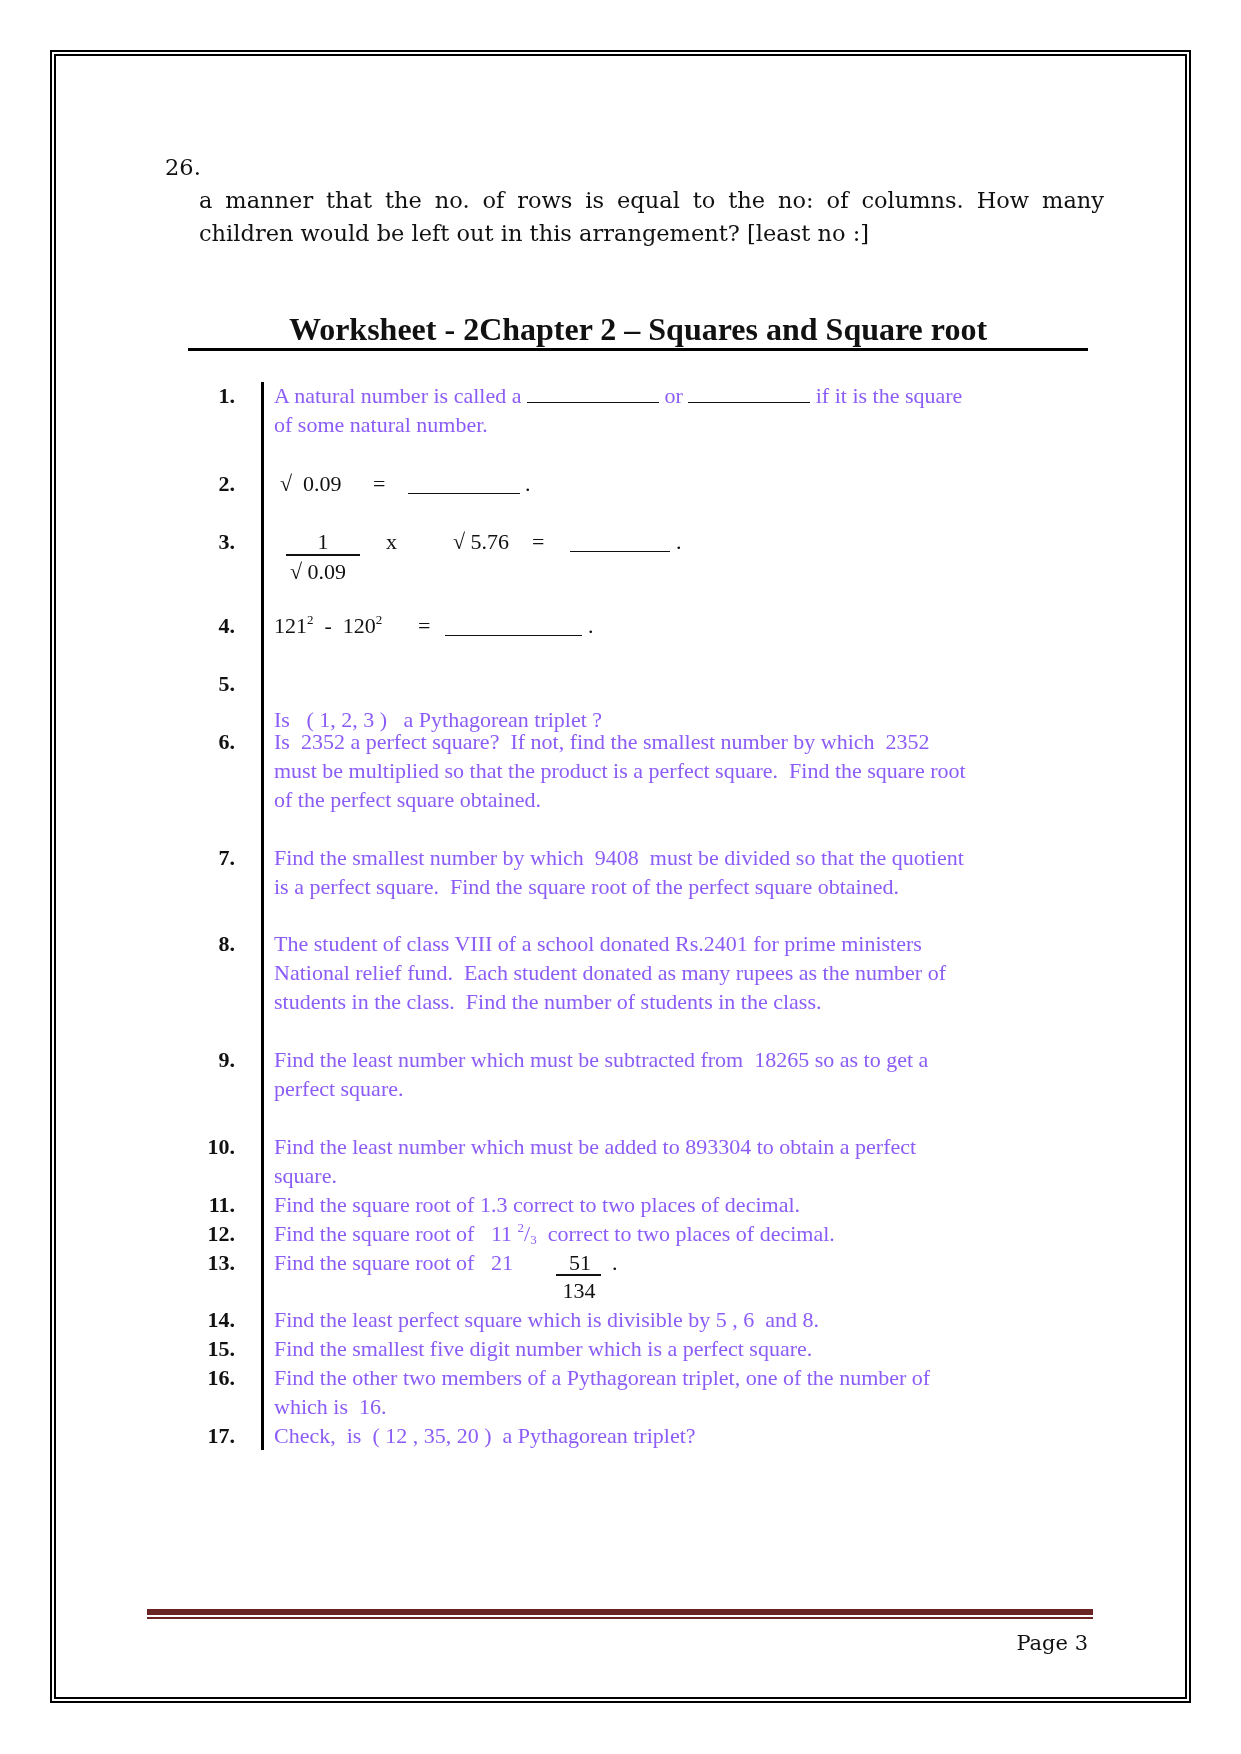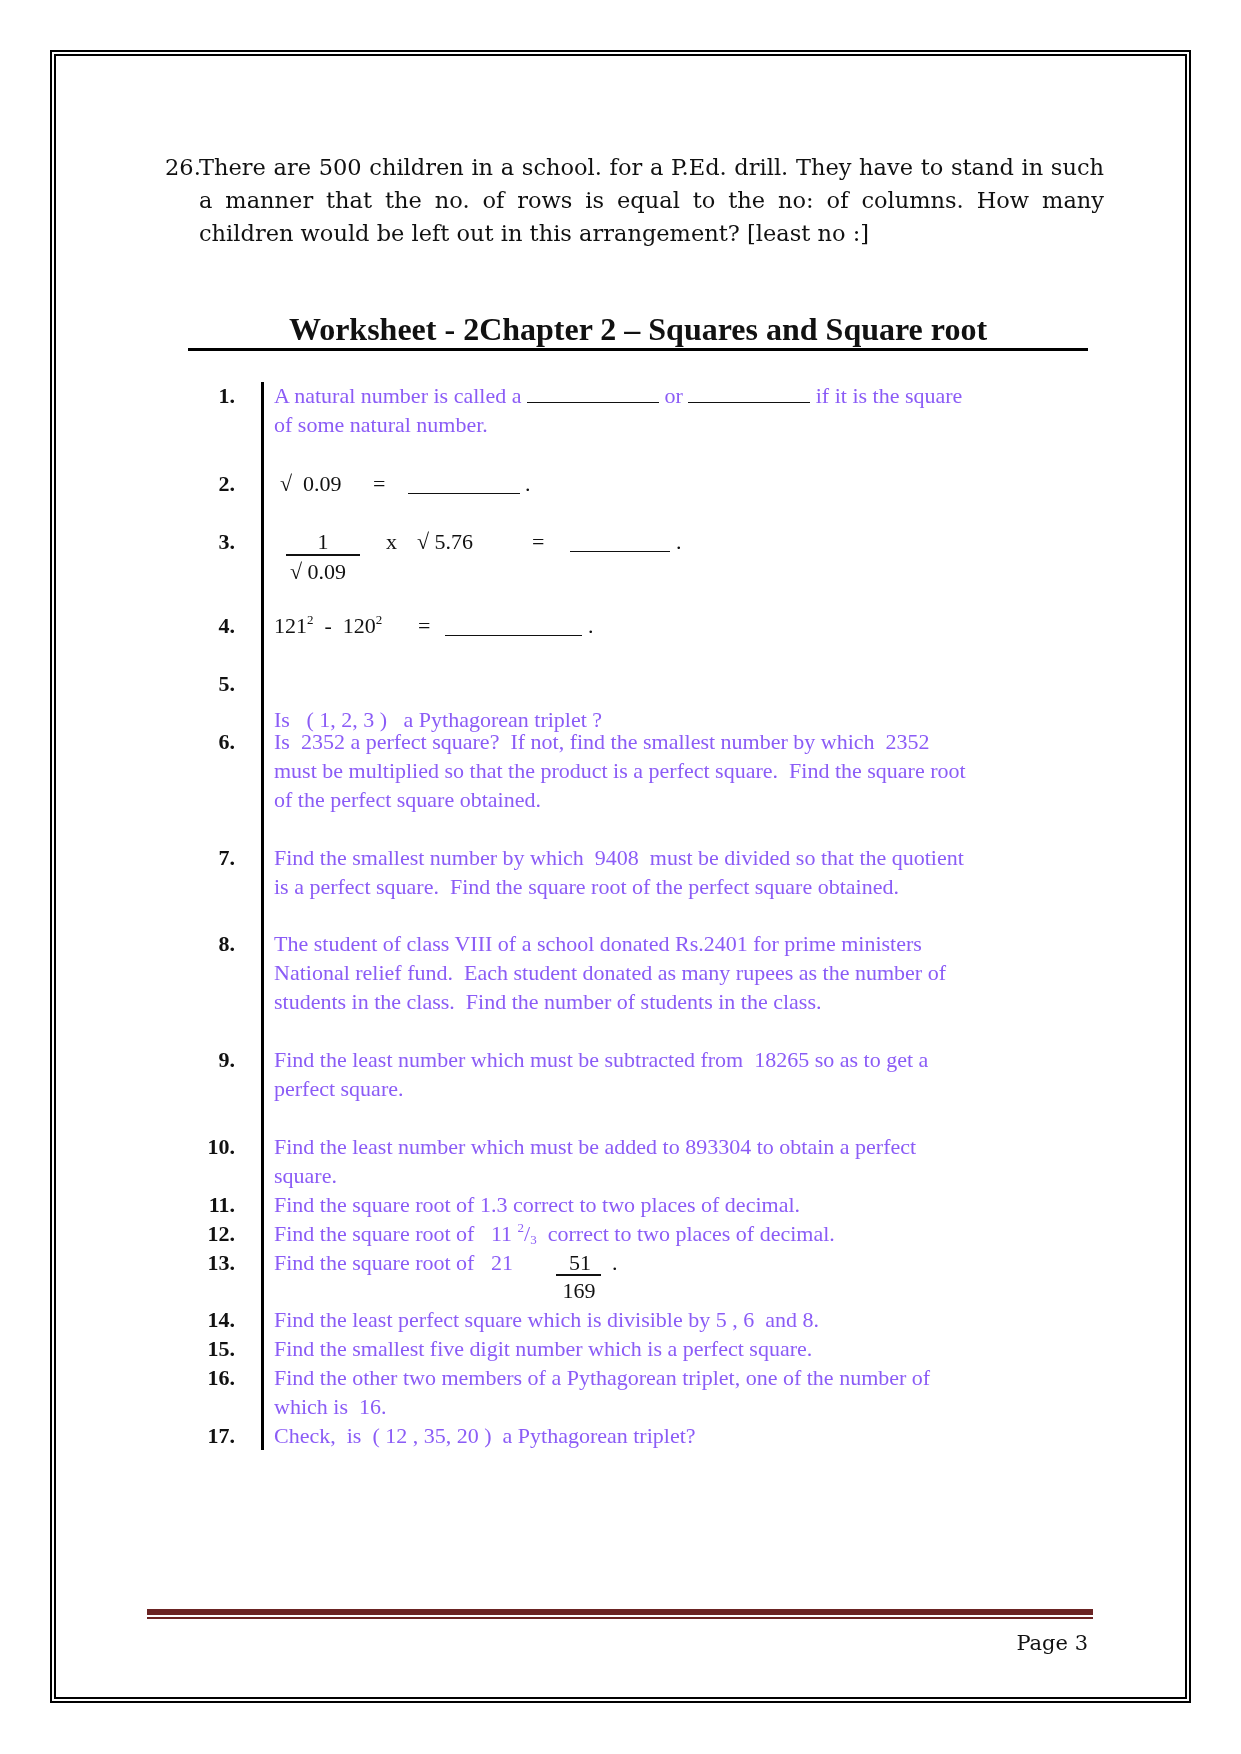--- a/index.html
+++ b/index.html
@@ -23,21 +23,20 @@
   .footer-thin{position:absolute;left:147px;top:1617px;width:946px;height:1.5px;background:#6b2424;}
   .page-no{position:absolute;left:980px;top:1630px;width:108px;text-align:right;font-family:"DejaVu Serif","Liberation Serif",serif;font-size:21px;color:#111;line-height:26px;}
 </style>
 </head>
 <body>
 
 <div class="frame"></div>
 
 <div class="q26" style="top:151px;height:100px;">
   <span class="ln" style="left:0;top:0;">26.</span>
-  <div class="ln just" style="left:34px;top:0;width:905px;">There are 500 children in a school. for a P.Ed. drill. They have to stand in such</div>
   <div class="ln just" style="left:34px;top:33px;width:905px;">a manner that the no. of rows is equal to the no: of columns. How many</div>
   <div class="ln" style="left:34px;top:66px;">children would be left out in this arrangement? [least no :]</div>
 </div>
 
 <div class="heading">Worksheet - 2Chapter 2 – Squares and Square root</div>
 <div class="heading-rule"></div>
 
 <div class="vbar"></div>
 
 <div class="num" style="top:384px;">1.</div>
@@ -48,21 +47,21 @@
 <div class="abs" style="left:280px;top:472px;">√  0.09</div>
 <div class="abs" style="left:373px;top:472px;">=</div>
 <div class="abs blank" style="left:408px;top:475px;width:112px;"></div>
 <div class="abs" style="left:525px;top:472px;">.</div>
 
 <div class="num" style="top:530px;">3.</div>
 <div class="abs" style="left:286px;top:530px;width:74px;text-align:center;">1</div>
 <div class="fracbar" style="left:286px;top:554px;width:74px;"></div>
 <div class="abs" style="left:290px;top:560px;">√ 0.09</div>
 <div class="abs" style="left:386px;top:530px;">x</div>
-<div class="abs" style="left:417px;top:530px;">√ 5.76</div>
+<div class="abs" style="left:453px;top:530px;">√ 5.76</div>
 <div class="abs" style="left:532px;top:530px;">=</div>
 <div class="abs blank" style="left:570px;top:533px;width:100px;"></div>
 <div class="abs" style="left:676px;top:530px;">.</div>
 
 <div class="num" style="top:614px;">4.</div>
 <div class="abs" style="left:274px;top:614px;"><span>121</span><sup>2</sup><span>  </span><span>-  120</span><sup>2</sup></div>
 <div class="abs" style="left:418px;top:614px;">=</div>
 <div class="abs blank" style="left:445px;top:617px;width:137px;"></div>
 <div class="abs" style="left:588px;top:614px;">.</div>
 
@@ -94,21 +93,21 @@
 <div class="num" style="top:1193px;">11.</div>
 <div class="txt" style="top:1193px;">Find the square root of 1.3 correct to two places of decimal.</div>
 
 <div class="num" style="top:1222px;">12.</div>
 <div class="txt" style="top:1222px;text-align:right;"><span>Find the square root of   11 </span><sup>2</sup><span>/</span><sub>3</sub><span>  correct to two places of decimal.</span></div>
 
 <div class="num" style="top:1251px;">13.</div>
 <div class="txt" style="top:1251px;">Find the square root of   21 </div>
 <div class="abs" style="left:558px;top:1251px;width:44px;text-align:center;font-family:Liberation Serif, serif;">51</div>
 <div class="fracbar" style="left:556px;top:1274px;width:45px;height:2px;"></div>
-<div class="abs" style="left:556px;top:1279px;width:46px;text-align:center;">169</div>
+<div class="abs" style="left:556px;top:1279px;width:46px;text-align:center;">134</div>
 <div class="abs" style="left:612px;top:1251px;">.</div>
 
 <div class="num" style="top:1308px;">14.</div>
 <div class="txt" style="top:1308px;">Find the least perfect square which is divisible by 5 , 6  and 8.</div>
 
 <div class="num" style="top:1337px;">15.</div>
 <div class="txt" style="top:1337px;">Find the smallest five digit number which is a perfect square.</div>
 
 <div class="num" style="top:1366px;">16.</div>
 <div class="txt" style="top:1366px;">Find the other two members of a Pythagorean triplet, one of the number of</div>

